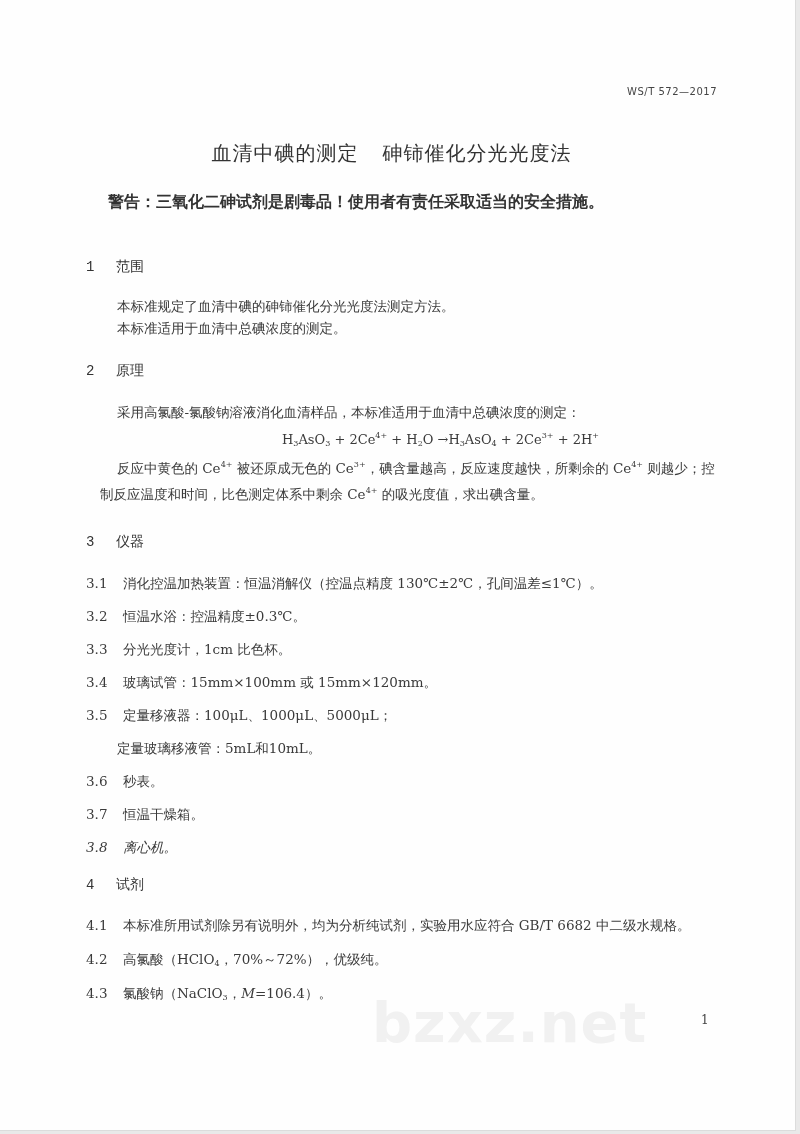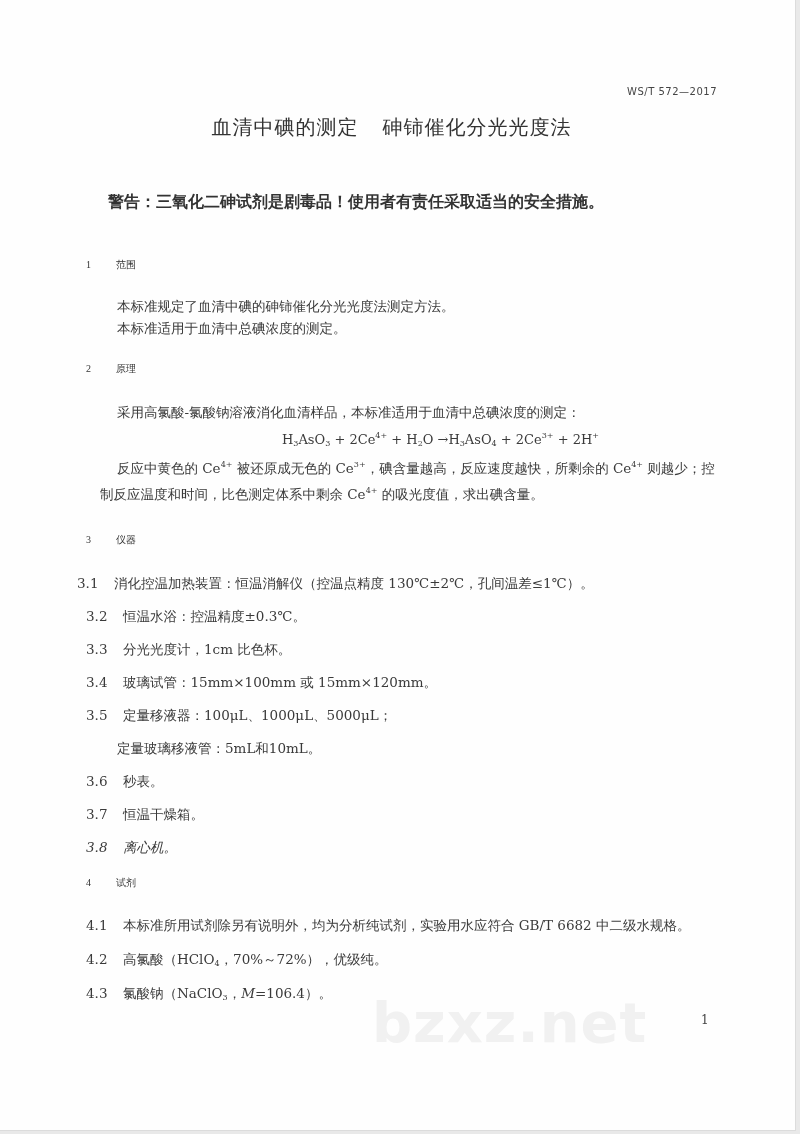--- a/index.html
+++ b/index.html
@@ -17,33 +17,33 @@
       border-right: 1px solid #dcdcdc;
       border-bottom: 1px solid #dcdcdc;
     }
     .abs { position: absolute; white-space: nowrap; }
     .std-code {
       right: 78px; top: 86px;
       font-family: "DejaVu Sans", "Liberation Sans", sans-serif;
       font-size: 10px; color: #444; letter-spacing: 0.5px;
     }
     .doc-title {
-      left: 0; width: 783px; top: 114px; text-align: center;
+      left: 0; width: 783px; top: 140px; text-align: center;
       font-family: "DejaVu Sans", "Liberation Sans", sans-serif;
       font-size: 20px; color: #333; letter-spacing: 1px;
     }
     .doc-title .gap { display: inline-block; width: 24px; }
     .warning {
       left: 108px; top: 192px;
       font-family: "DejaVu Sans", "Liberation Sans", sans-serif;
       font-weight: bold; font-size: 16px; color: #333;
     }
     .h {
-      font-family: Liberation Serif, serif;
-      font-size: 10px; color: #333;
+      font-family: Liberation Mono, monospace;
+      font-size: 14px; color: #333;
     }
     .h .num { display: inline-block; width: 30px; }
     .p { font-size: 13.5px; color: #3a3a3a; }
     .item { font-size: 13.5px; color: #3a3a3a; }
     .item .num { display: inline-block; width: 37px; }
     sup { font-size: 8px; vertical-align: 6px; line-height: 0; }
     sub { font-size: 8px; vertical-align: -2px; line-height: 0; }
     .watermark {
       left: 372px; top: 990px;
       font-family: "DejaVu Sans", "Liberation Sans", sans-serif;
@@ -81,21 +81,21 @@
 
   <div class="abs p" style="left:275px; top:432px; font-size:13px;margin-left:7px;">H<sub>3</sub>AsO<sub>3</sub> + 2Ce<sup>4+</sup> + H<sub>2</sub>O →H<sub>3</sub>AsO<sub>4</sub> + 2Ce<sup>3+</sup> + 2H<sup>+</sup></div>
 
   <div class="abs p" style="left:117px; top:460px;"><span>反应中黄色的 Ce</span><sup>4+</sup><span> 被还原成无色的 Ce</span><sup>3+</sup><span>，碘含量越高，反应速度越快，所剩余的 Ce</span><sup>4+</sup><span> 则越少；控</span></div>
   <div class="abs p" style="left:100px; top:486px;"><span>制反应温度和时间，比色测定体系中剩余 Ce</span><sup>4+</sup><span> 的吸光度值，求出碘含量。</span></div>
 
   <div class="abs h" style="left:86px; top:533px;">
     <span class="num">3</span><span>仪器</span>
   </div>
 
-  <div class="abs item" style="left:77px; top:575px;"><span class="num">3.1</span><span>消化控温加热装置：恒温消解仪（控温点精度 130℃±2℃，孔间温差≤1℃）。</span></div>
+  <div class="abs item" style="left:86px; top:575px;"><span class="num">3.1</span><span>消化控温加热装置：恒温消解仪（控温点精度 130℃±2℃，孔间温差≤1℃）。</span></div>
   <div class="abs item" style="left:86px; top:608px;"><span class="num">3.2</span><span>恒温水浴：控温精度±0.3℃。</span></div>
   <div class="abs item" style="left:86px; top:641px;"><span class="num">3.3</span><span>分光光度计，1cm  比色杯。</span></div>
   <div class="abs item" style="left:86px; top:674px;"><span class="num">3.4</span><span>玻璃试管：15mm×100mm  或 15mm×120mm。</span></div>
   <div class="abs item" style="left:86px; top:707px;"><span class="num">3.5</span><span>定量移液器：100μL、1000μL、5000μL；</span></div>
   <div class="abs item" style="left:117px; top:740px;">定量玻璃移液管：5mL和10mL。</div>
   <div class="abs item" style="left:86px; top:773px;"><span class="num">3.6</span><span>秒表。</span></div>
   <div class="abs item" style="left:86px; top:806px;"><span class="num">3.7</span><span>恒温干燥箱。</span></div>
   <div class="abs item" style="left:86px; top:839px;font-style:italic;"><span class="num">3.8</span><span>离心机。</span></div>
 
   <div class="abs h" style="left:86px; top:876px;">

